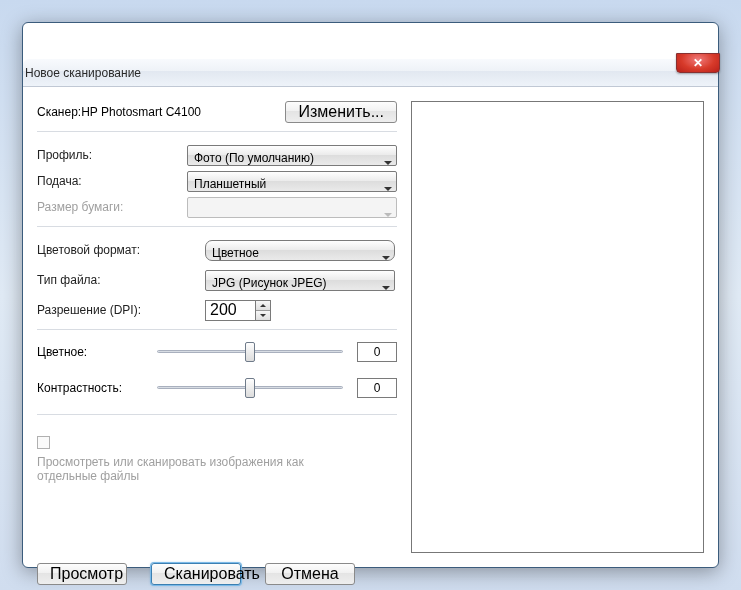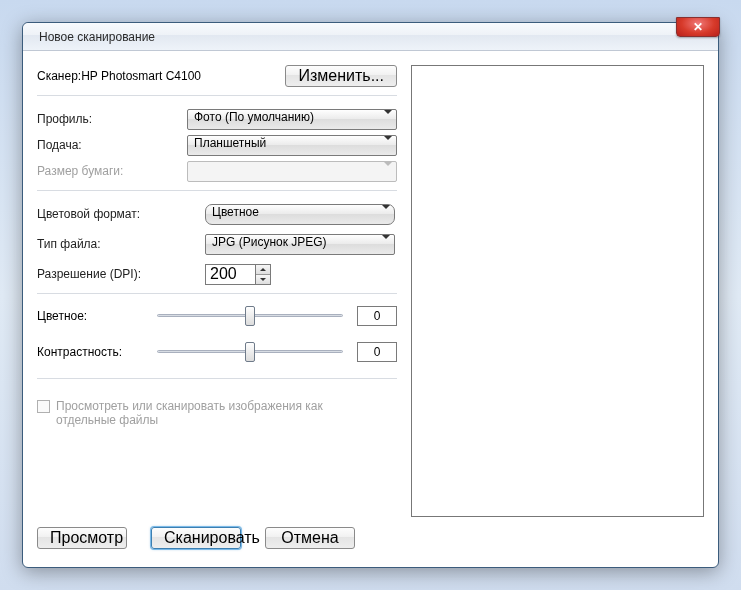--- a/index.html
+++ b/index.html
@@ -22,23 +22,24 @@
     position: relative;
     overflow: visible;
   }
   .titlebar {
     height: 28px;
     background: linear-gradient(180deg, #f8fafd 0%, #eef2f7 45%, #e2e8f1 46%, #eef3f9 100%);
     border-bottom: 1px solid #c0c8d4;
     border-radius: 6px 6px 0 0;
     display: flex;
     align-items: center;
-    padding: 0 8px 0 16px;
+    padding: 0 8px 0 2px;
     color: #2a2a2a;
     position: relative;
+    margin-top: 36px;
   }
   .close-btn {
     position: absolute;
     right: -2px;
     top: -6px;
     width: 44px;
     height: 20px;
     background: radial-gradient(ellipse at 50% 30%, #f07a7a 0%, #d73a2a 55%, #b8201a 100%);
     border: 1px solid #883030;
     border-radius: 0 0 4px 4px;
@@ -103,21 +104,21 @@
     border-top: 1px solid #d8dce2;
     margin: 8px 0 12px 0;
   }
   .combo, .combo-disabled {
     flex: 1;
     height: 21px;
     border: 1px solid #7a7a7a;
     border-radius: 2px;
     background: linear-gradient(180deg, #fefefe 0%, #ececec 45%, #dcdcdc 46%, #eaeaea 100%);
     display: flex;
-    align-items: flex-start;
+    align-items: flex-end;
     padding: 0 4px 0 6px;
     cursor: pointer;
     position: relative;
   }
   .combo-disabled {
     background: #f4f4f4;
     border-color: #bcbcbc;
     color: #999;
     cursor: default;
   }
@@ -200,20 +201,21 @@
     font-size: 12px;
     text-align: center;
     background: #fff;
   }
   .check-row {
     display: flex;
     align-items: flex-start;
     gap: 6px;
     color: #a0a0a0;
     margin-top: 20px;
+    flex-direction: column;
   }
   .checkbox {
     width: 13px; height: 13px;
     border: 1px solid #b0b0b0;
     background: #fafafa;
     margin-top: 1px;
     flex-shrink: 0;
   }
   .footer {
     display: flex;

